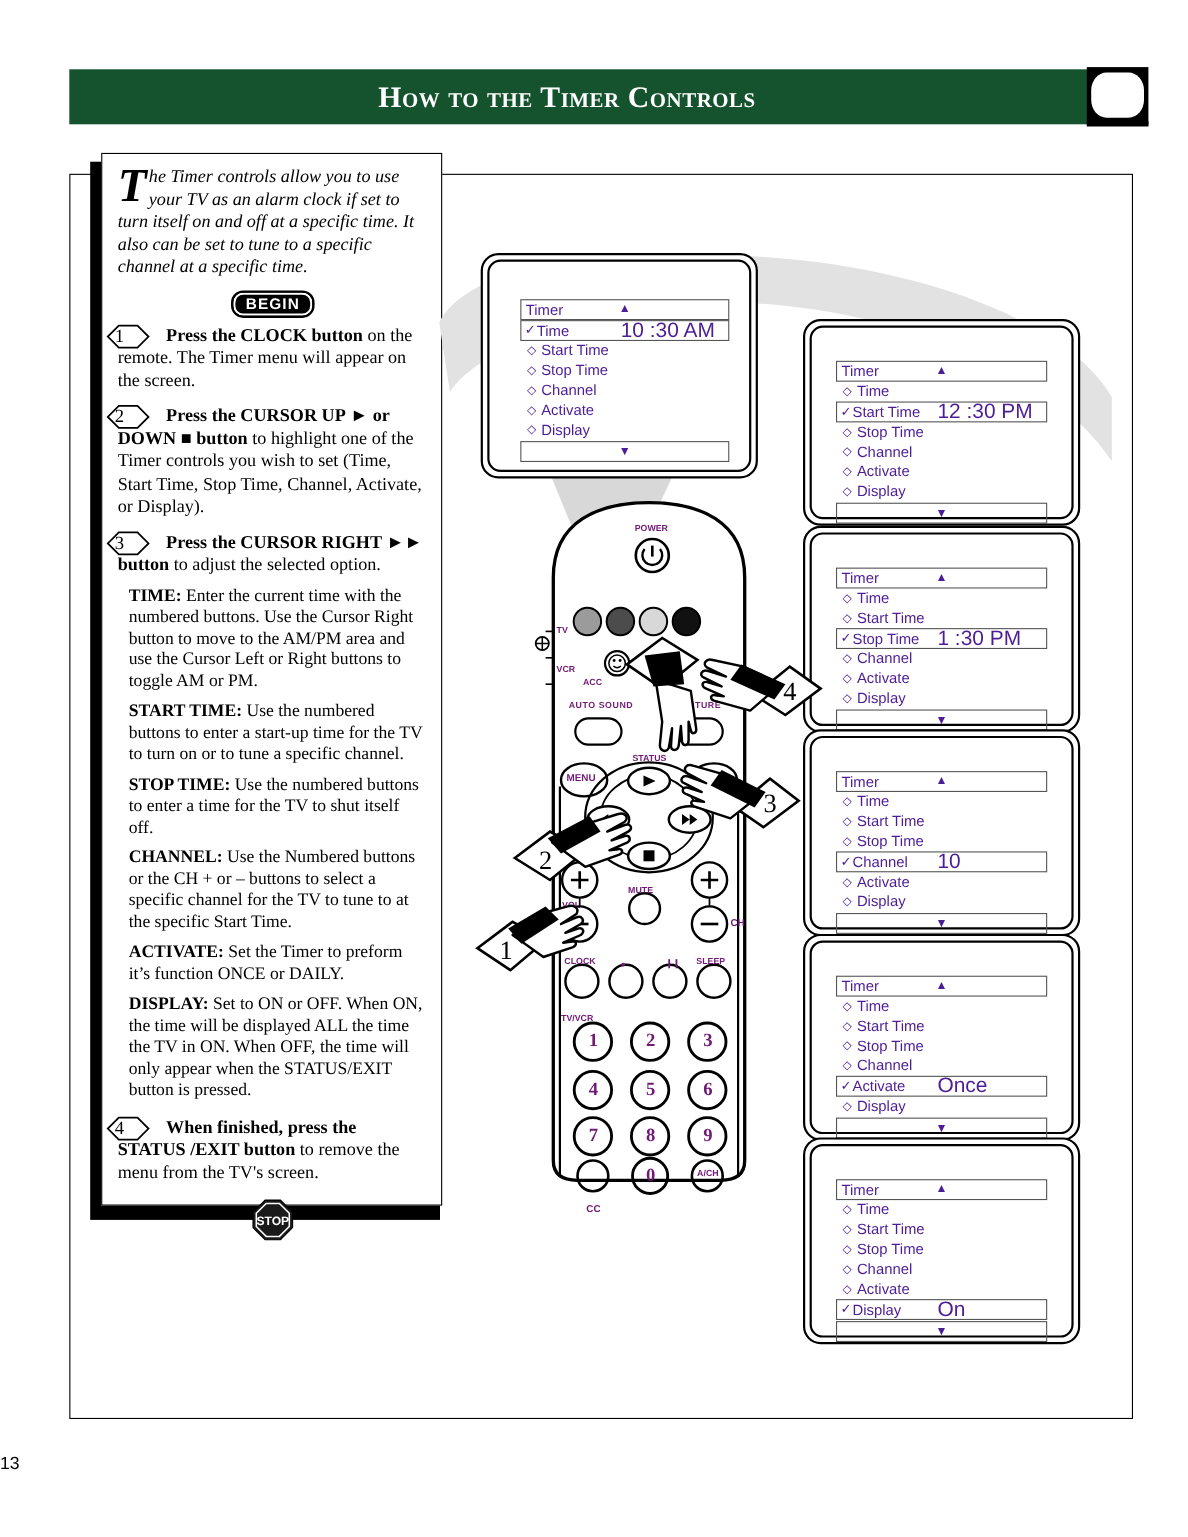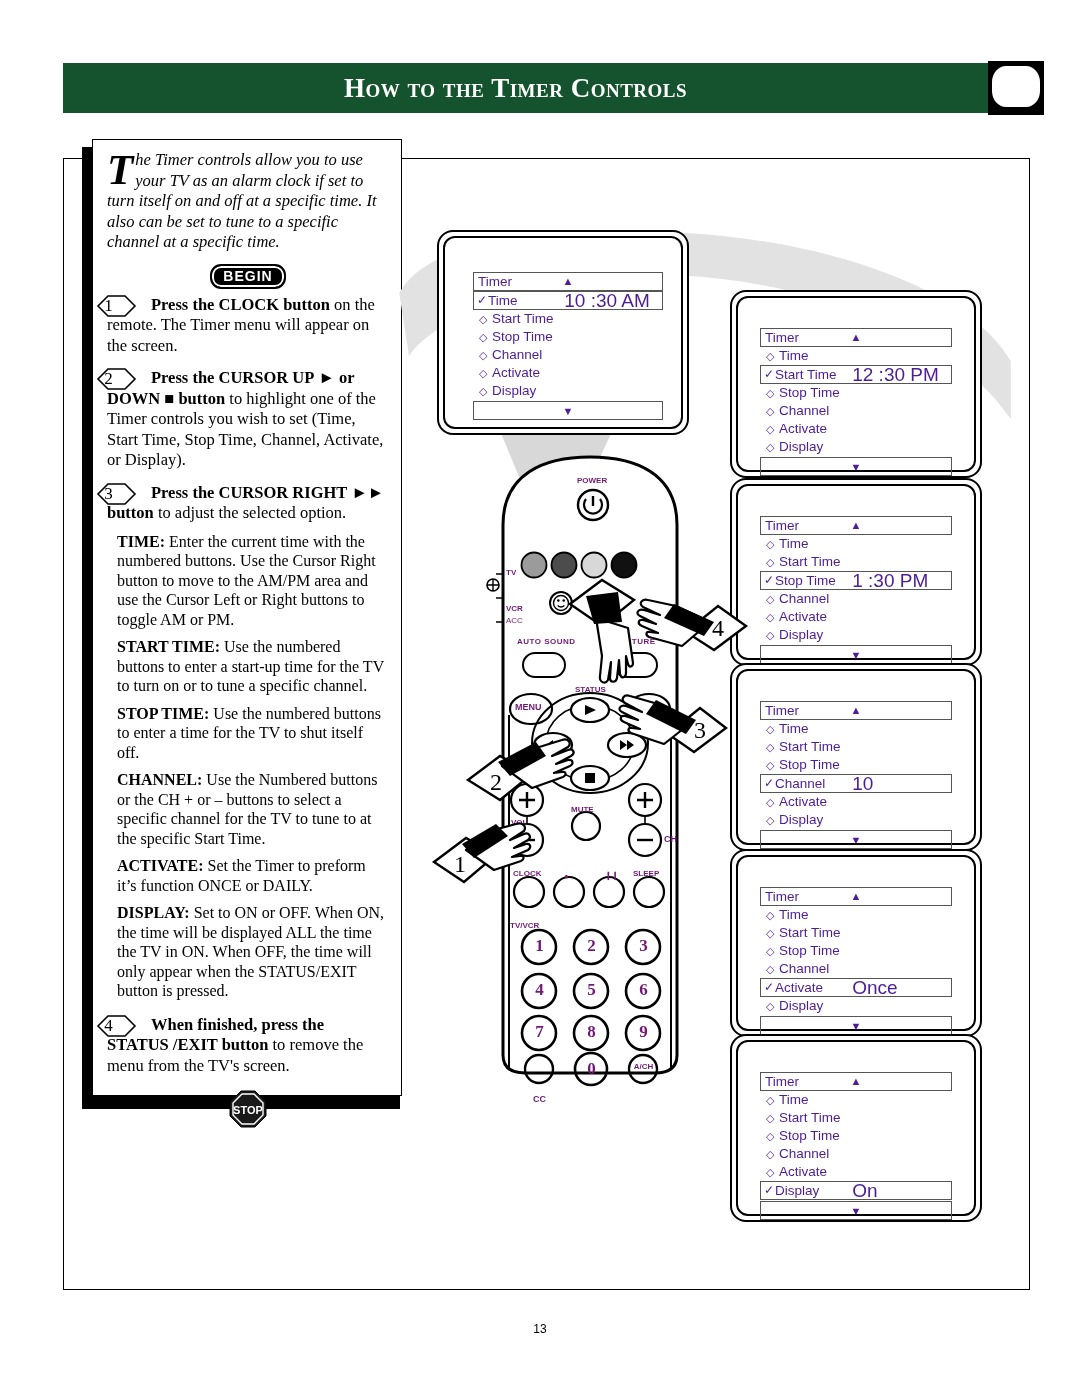--- a/index.html
+++ b/index.html
@@ -171,21 +171,21 @@
 
   
   .remote{position:absolute;left:465px;top:455px;width:250px;height:620px;}
 
   
   .hand{position:absolute;}
 
   
   .page-number{
     position:absolute;left:0;top:1322px;width:1080px;
-    text-align:center;font-size:12px;
+    font-size:16px;
     font-family:"Liberation Sans", sans-serif;
   }
   svg{overflow:visible;}
 </style>
 </head>
 <body>
 
 <div class="page">
 
   <div class="header-bar">
@@ -597,21 +597,21 @@
       <circle cx="74" cy="614" r="14" fill="none" stroke="#000" stroke-width="2.4"></circle>
       <circle cx="126" cy="614" r="16" fill="none" stroke="#000" stroke-width="2.6"></circle>
       <circle cx="178" cy="614" r="14" fill="none" stroke="#000" stroke-width="2.4"></circle>
     </svg>
 
     
     <div style="position:absolute;left:0;top:0;width:250px;height:620px;font-family:'Liberation Sans',sans-serif;color:#701a75;">
       <div style="position:absolute;left:112px;top:21px;font-size:8px;font-weight:bold;">POWER</div>
       <div style="position:absolute;left:41px;top:113px;font-size:8px;font-weight:bold;">TV</div>
       <div style="position:absolute;left:41px;top:137px;font-size:8px;font-weight:bold;margin-top:12px;">VCR</div>
-      <div style="position:absolute;left:41px;top:161px;font-size:8px;font-weight:normal;">ACC</div>
+      <div style="position:absolute;left:41px;top:161px;font-size:8px;font-weight:bold;padding-left:24px;">ACC</div>
       <div style="position:absolute;left:52px;top:182px;font-size:8px;font-weight:bold;letter-spacing:0.5px;">AUTO SOUND</div>
       <div style="position:absolute;left:152px;top:182px;font-size:8px;font-weight:bold;letter-spacing:0.5px;">PICTURE</div>
       <div style="position:absolute;left:50px;top:247px;font-size:9px;font-weight:bold;">MENU</div>
       <div style="position:absolute;left:110px;top:230px;font-size:8px;font-weight:bold;">STATUS</div>
       <div style="position:absolute;left:171px;top:247px;font-size:9px;font-weight:bold;">EXIT</div>
       <div style="position:absolute;left:106px;top:350px;font-size:8px;font-weight:bold;">MUTE</div>
       <div style="position:absolute;left:46px;top:363px;font-size:8px;font-weight:bold;">VOL</div>
       <div style="position:absolute;left:199px;top:379px;font-size:9px;font-weight:bold;">CH</div>
       <div style="position:absolute;left:48px;top:414px;font-size:8px;font-weight:bold;">CLOCK</div>
       <div style="position:absolute;left:168px;top:414px;font-size:8px;font-weight:bold;">SLEEP</div>

